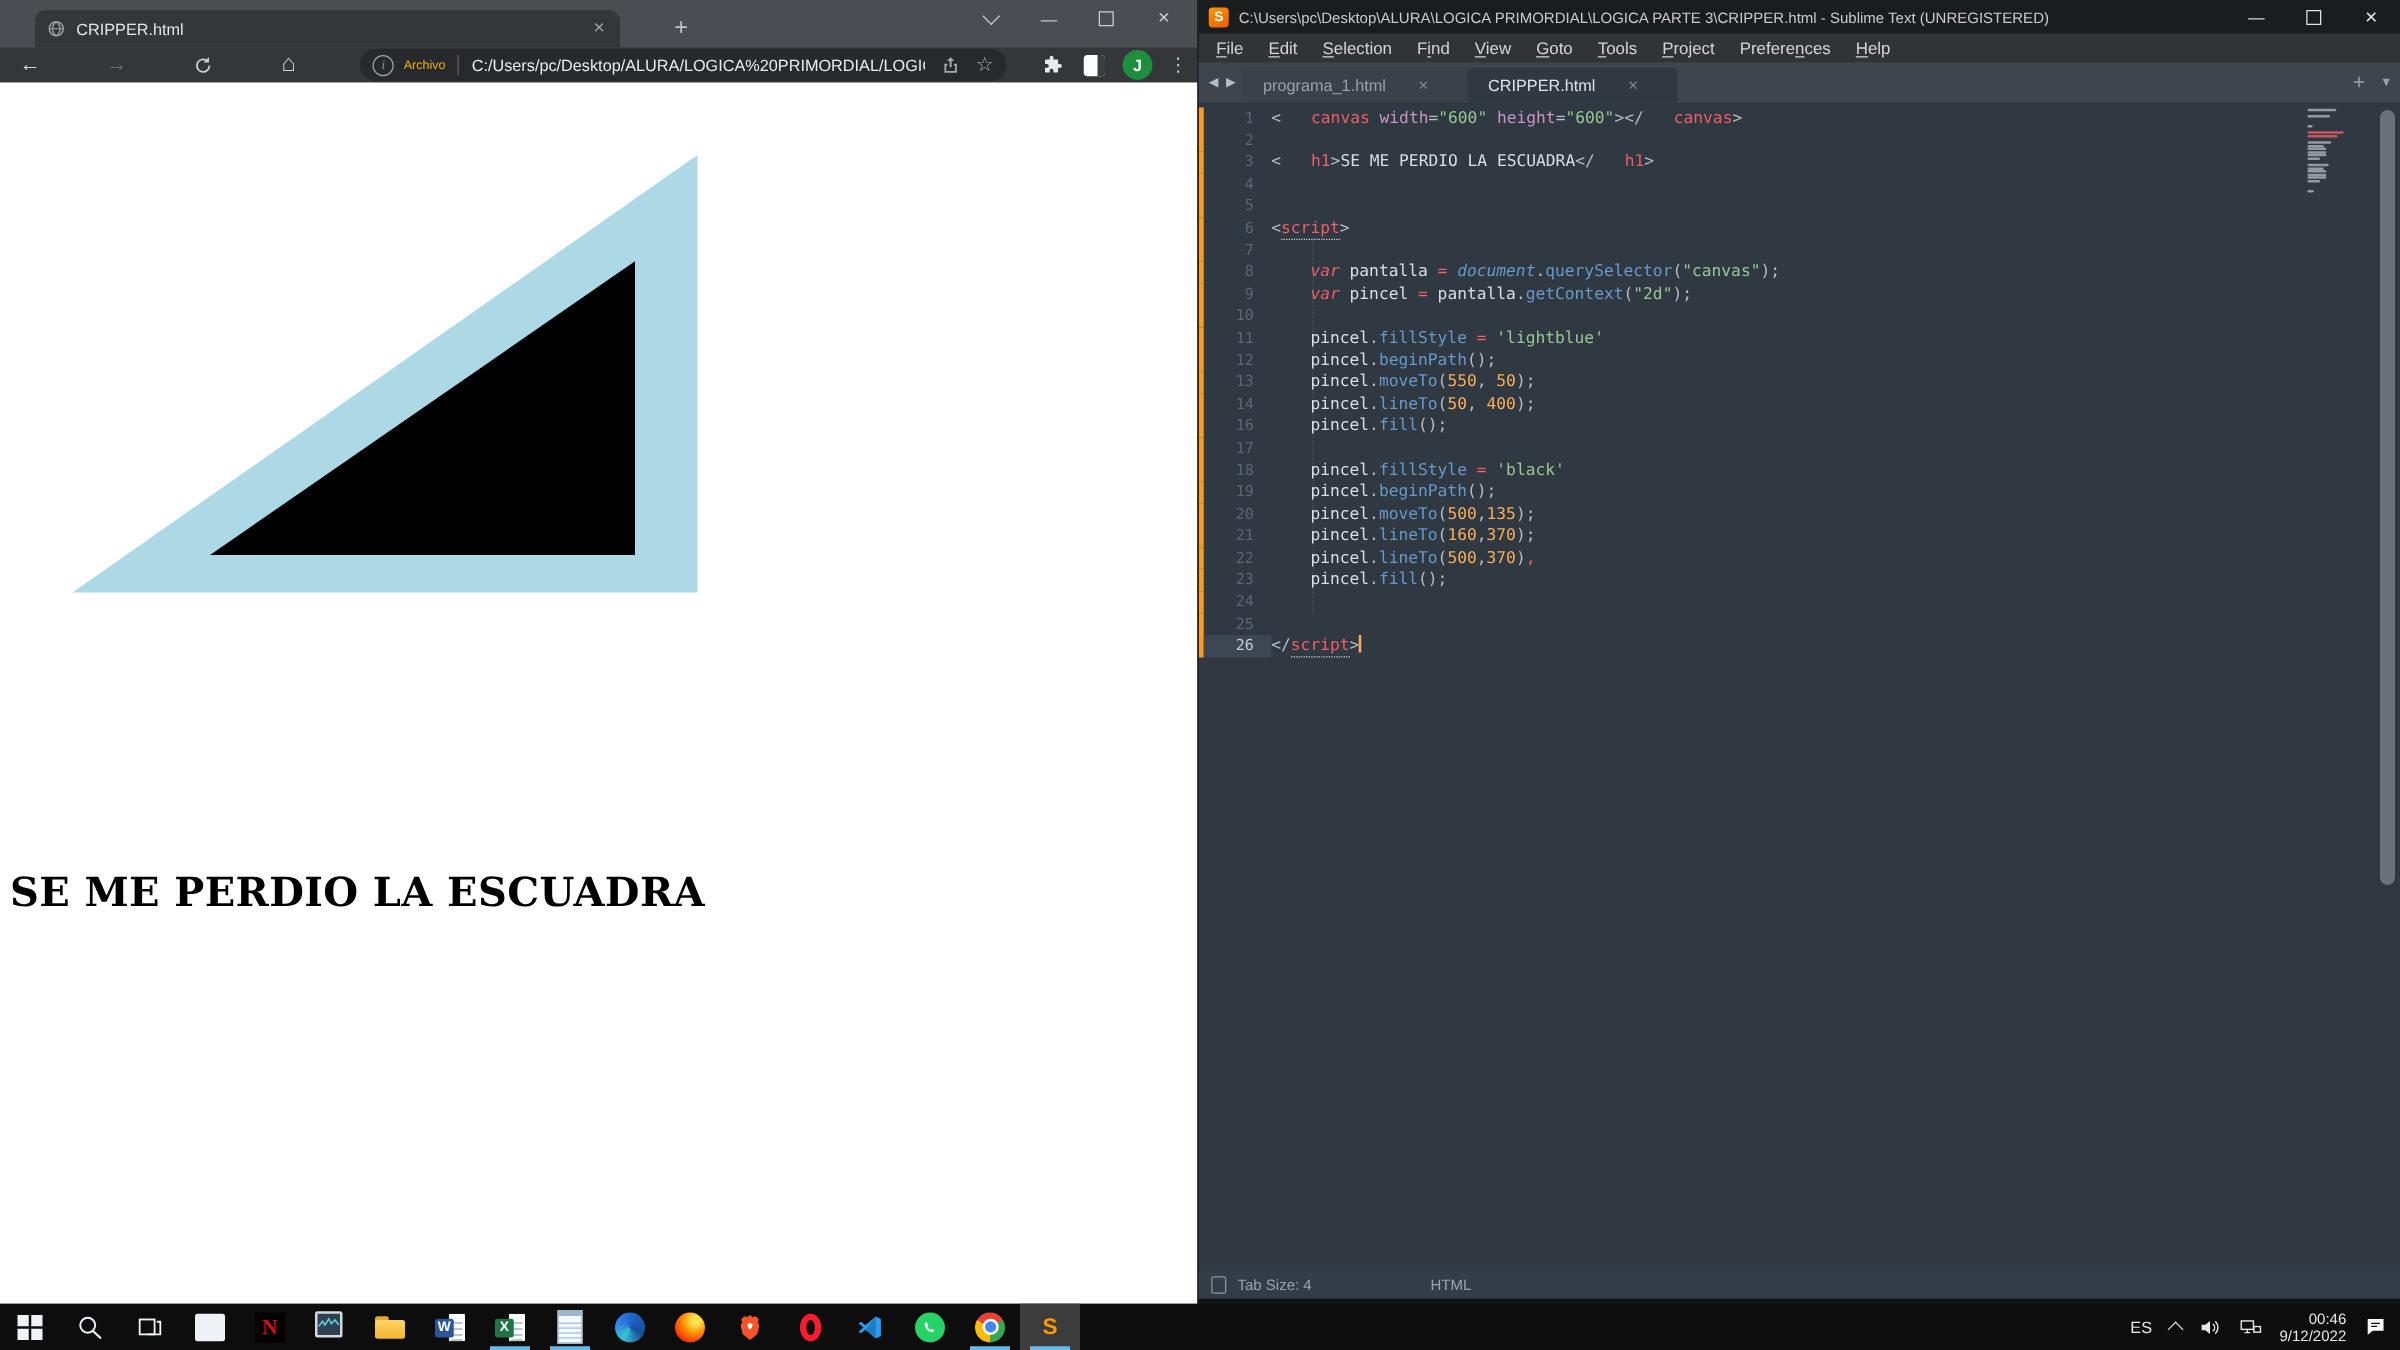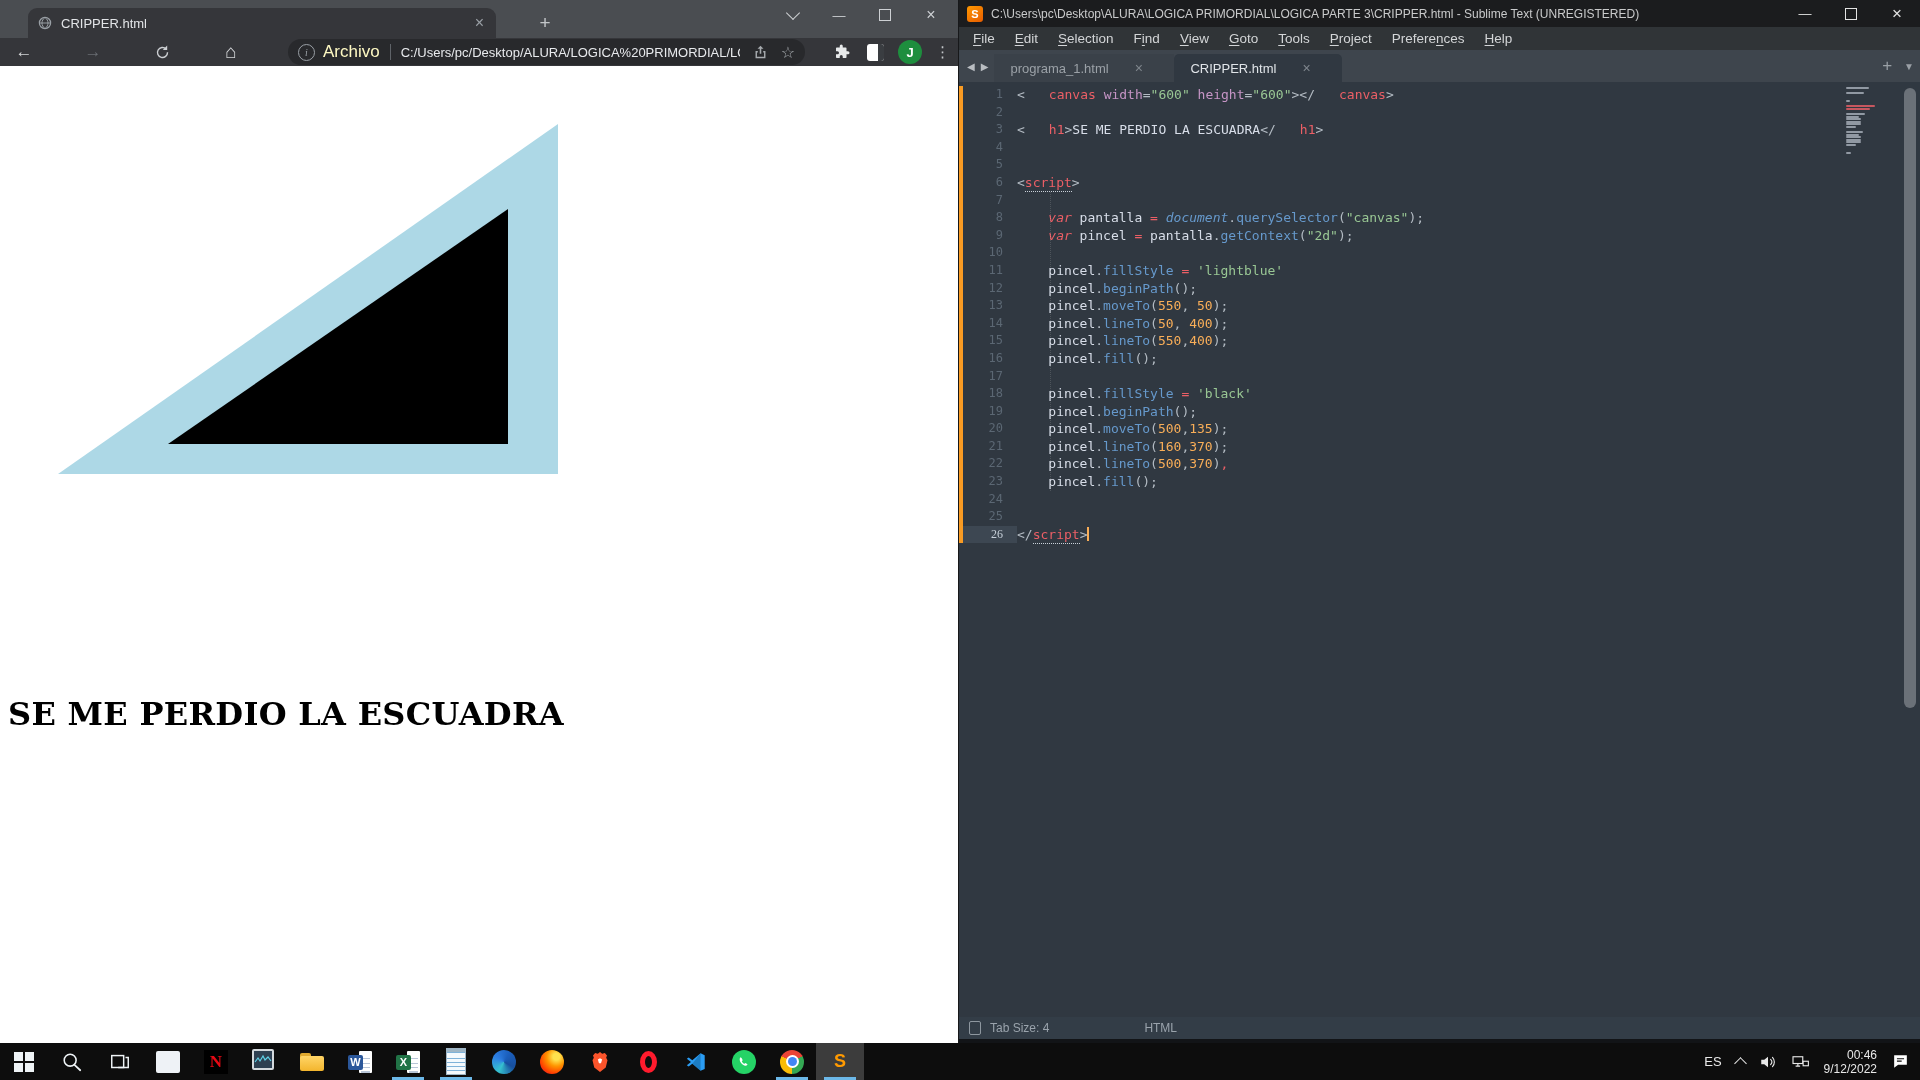--- a/index.html
+++ b/index.html
@@ -21,21 +21,21 @@
         transform:rotate(45deg);margin-top:-5px;}
   .boxglyph{width:10px;height:10px;border:1.4px solid #cdd0d3;}
   .toolbar{height:28px;background:#35363a;display:flex;align-items:center;padding:0 8px 0 12px;}
   .navico{width:24px;height:24px;display:flex;align-items:center;justify-content:center;
           font-size:17px;color:#d2d4d6;margin-right:45px;}
   .navico.disabled{color:#696d72;}
   .omnibox{flex:1;height:26px;background:#28292c;border-radius:13px;display:flex;align-items:center;
            padding:0 10px;margin-right:14px;min-width:0;}
   .omni-info{width:15px;height:15px;border:1.3px solid #9aa0a6;border-radius:50%;color:#9aa0a6;
              font-size:10px;display:flex;align-items:center;justify-content:center;font-family:"Liberation Serif",serif;font-style:italic;}
-  .omni-label{color:#fef9c3;font-size:17px;margin:0 10px 0 8px;}
+  .omni-label{color:#eab308;font-size:10px;margin:0 10px 0 8px;}
   .omni-sep{width:1px;height:16px;background:#5f6368;margin-right:10px;}
   .omni-url{color:#e8eaed;font-size:13px;white-space:nowrap;overflow:hidden;flex:1;}
   .omni-ic{margin-left:12px;display:flex;align-items:center;}
   .star{color:#a7abaf;font-size:16px;}
   .ext-square{width:17px;height:17px;background:#fff;border-radius:3px;display:flex;justify-content:flex-end;overflow:hidden;margin-left:16px;}
   .ext-square i{width:6px;background:#3a3d41;display:block;}
   .avatar{width:24px;height:24px;border-radius:50%;background:#1e8e3e;color:#fff;font-size:13px;
           display:flex;align-items:center;justify-content:center;margin-left:14px;font-weight:bold;}
   .dots3{color:#c3c6c9;font-size:15px;margin-left:13px;letter-spacing:0;}
   .puzzle{margin-left:14px;display:flex;}
@@ -65,21 +65,21 @@
   .tabbar-right{position:absolute;right:6px;top:0;height:100%;display:flex;align-items:center;gap:12px;
                 color:#9aa0a6;}
   .tabbar-right .plus{font-size:17px;}
   .tabbar-right .caret{font-size:10px;}
   .st-editor{flex:1 1 auto;position:relative;overflow:hidden;
              font-family:"DejaVu Sans Mono","Liberation Mono",monospace;font-size:13px;line-height:17.6px;}
   .code-lines{padding-top:4px;}
   .code-row{display:flex;height:17.6px;align-items:stretch;}
   .dirty{width:4px;background:#f99b23;flex:0 0 auto;}
   .lnum{width:40px;flex:0 0 auto;text-align:right;padding-right:14px;color:#5b6773;font-size:12px;}
-  .lnum.active{background:#3d4752;color:#c6cfd8;font-family:Liberation Serif, serif;}
+  .lnum.active{background:#3d4752;color:#c6cfd8;}
   .ltext{white-space:pre;color:#d8dee9;}
   .tk-p{color:#b4bcc4;} .tk-txt{color:#d8dee9;}
   .tk-tag{color:#ec5f66;margin-left:24px;}
   .tk-tagu{color:#ec5f66;border-bottom:1px dotted #c9d1d9;padding-bottom:1px;}
   .tk-attr{color:#c695c6;} .tk-str{color:#99c794;} .tk-num{color:#f9ae58;}
   .tk-kw{color:#ec5f66;font-style:italic;} .tk-obj{color:#6699cc;font-style:italic;}
   .tk-meth{color:#6699cc;} .tk-op{color:#ec5f66;}
   .cursor{display:inline-block;width:2px;height:14px;background:#f9ae58;vertical-align:-2px;}
   .indent-guide{position:absolute;left:91px;top:110px;height:299px;border-left:1px dotted rgba(255,255,255,0.14);}
   .minimap{position:absolute;left:887px;top:5px;width:56px;}
@@ -316,25 +316,20 @@
             <span class="lnum">13</span>
             <span class="ltext"><span class="tk-txt">    pincel</span><span class="tk-p">.</span><span class="tk-meth">moveTo</span><span class="tk-p">(</span><span class="tk-num">550</span><span class="tk-p">, </span><span class="tk-num">50</span><span class="tk-p">);</span></span>
           </div>
           <div class="code-row">
             <span class="dirty"></span>
             <span class="lnum">14</span>
             <span class="ltext"><span class="tk-txt">    pincel</span><span class="tk-p">.</span><span class="tk-meth">lineTo</span><span class="tk-p">(</span><span class="tk-num">50</span><span class="tk-p">, </span><span class="tk-num">400</span><span class="tk-p">);</span></span>
           </div>
           <div class="code-row">
             <span class="dirty"></span>
-            <span class="lnum">15</span>
-            <span class="ltext"><span class="tk-txt">    pincel</span><span class="tk-p">.</span><span class="tk-meth">lineTo</span><span class="tk-p">(</span><span class="tk-num">550</span><span class="tk-p">,</span><span class="tk-num">400</span><span class="tk-p">);</span></span>
-          </div>
-          <div class="code-row">
-            <span class="dirty"></span>
             <span class="lnum">16</span>
             <span class="ltext"><span class="tk-txt">    pincel</span><span class="tk-p">.</span><span class="tk-meth">fill</span><span class="tk-p">();</span></span>
           </div>
           <div class="code-row">
             <span class="dirty"></span>
             <span class="lnum">17</span>
             <span class="ltext"></span>
           </div>
           <div class="code-row">
             <span class="dirty"></span>

